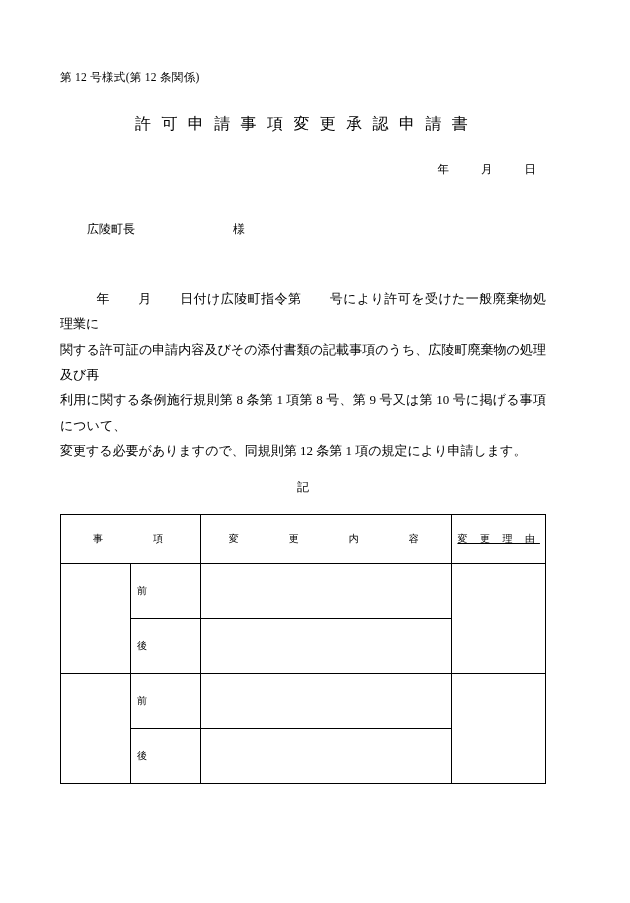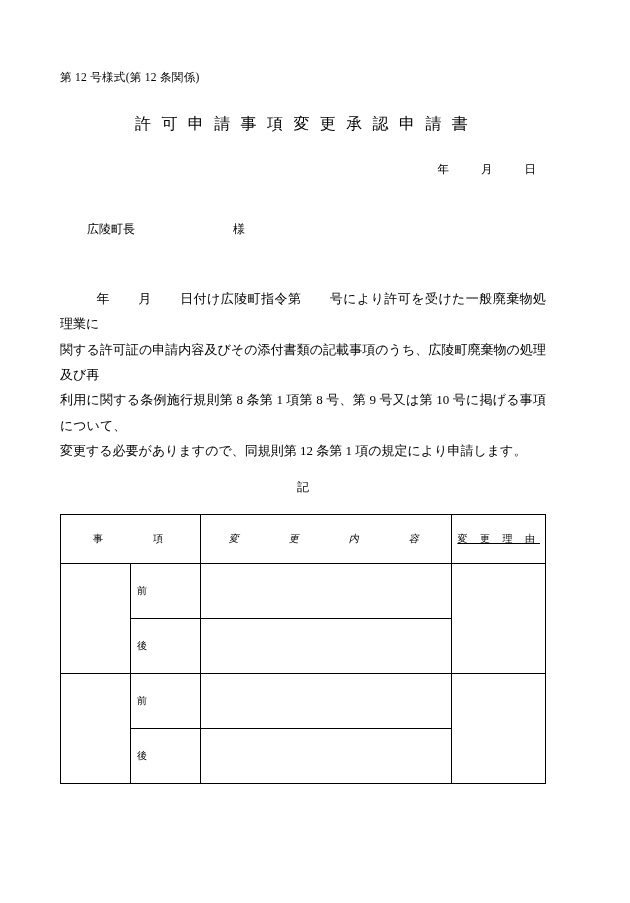--- a/index.html
+++ b/index.html
@@ -108,21 +108,21 @@
     vertical-align: middle;
   }
   td.head {
     text-align: center;
     height: 48px;
     letter-spacing: 5px;
     padding: 0;
   }
   td.col-item { width: 132px; }
   td.col-mark { width: 28px; }
-  td.col-content { width: 238px; font-style: italic; }
+  td.col-content { width: 238px; }
   td.col-reason { width: 88px; text-decoration: underline; }
   td.cell-item { height: 104px; }
   td.cell-mark {
     text-align: center;
     height: 52px;
     padding: 0;
   }
   td.cell-mark-inner {
     padding-left: 6px;
     text-align: left;

